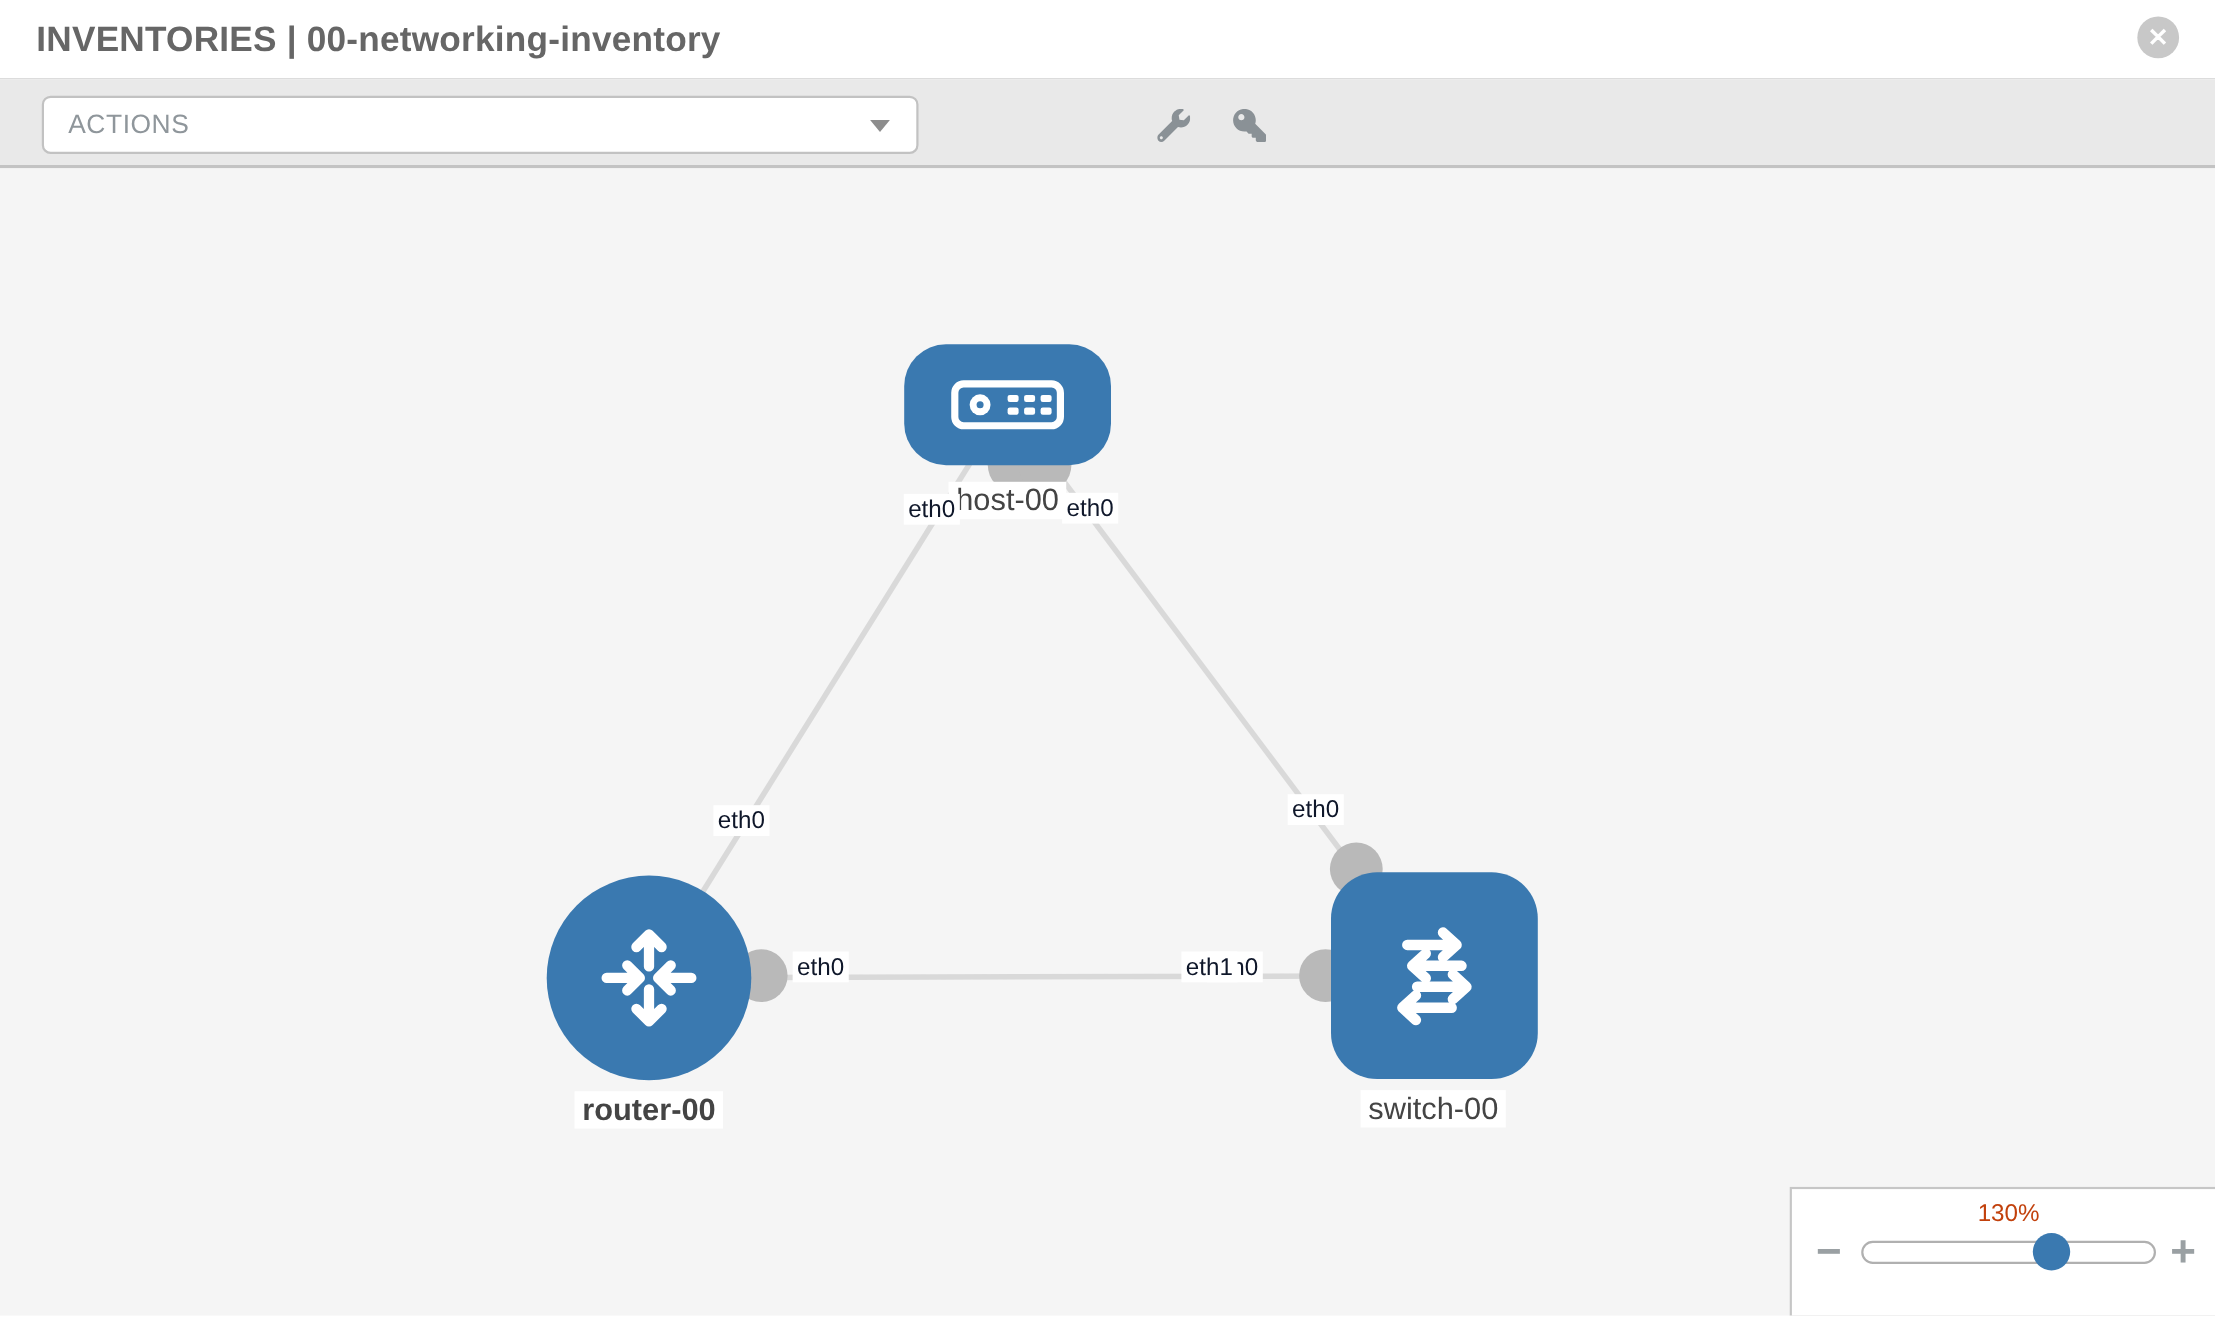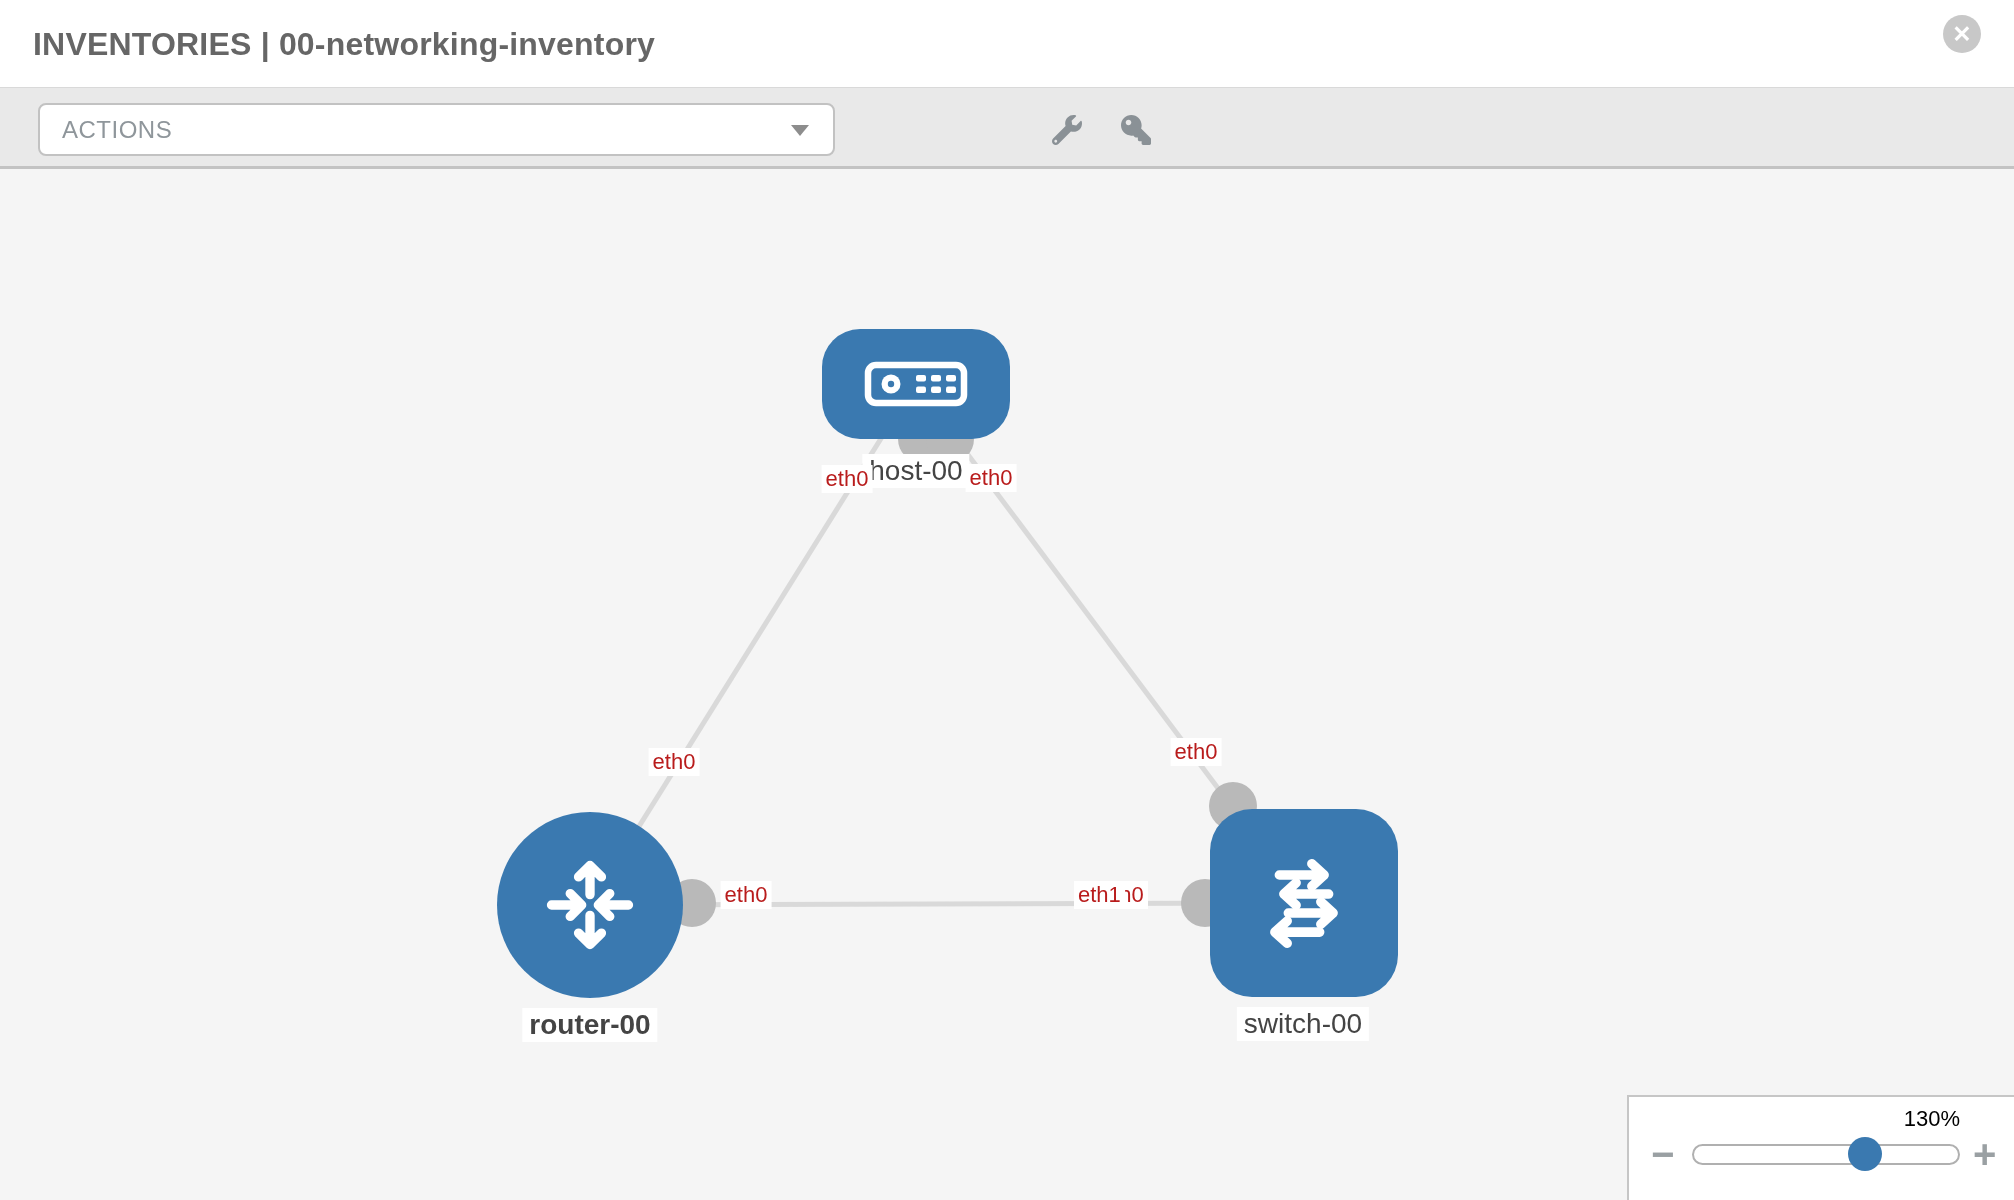--- a/index.html
+++ b/index.html
@@ -1,20 +1,20 @@
 <!DOCTYPE html>
 <html><head>
 <meta charset="utf-8">
 <style>
   * { box-sizing: border-box; margin: 0; padding: 0; }
   html,body { width: 2014px; height: 1200px; overflow: hidden;
     font-family: "Liberation Sans", sans-serif; background: #fff; }
 
   
-  .header { position: relative; height: 88px; background: #fff;
+  .header { position: relative; height: 72px; background: #fff;
     border-bottom: 1px solid #d9d9d9; }
   .page-title { position: absolute; left: 33px; top: 50%; transform: translateY(-50%);
     font-size: 32px; font-weight: bold; color: #666; letter-spacing: .2px; }
   .close-btn { position: absolute; left: 1943px; top: 15px; width: 38px; height: 38px;
     border-radius: 50%; background: #c8c8c8; border: none; cursor: pointer;
     display: flex; align-items: center; justify-content: center; }
   .close-btn span { color: #fff; font-size: 23px; font-weight: bold; line-height: 1; }
 
   
   .toolbar { position: relative; height: 81px; background: #e9e9e9;
@@ -46,36 +46,36 @@
   .node.router { left: 497px; top: 643px; width: 186px; height: 186px; border-radius: 50%; }
   .node.switch { left: 1210px; top: 640px; width: 188px; height: 188px; border-radius: 42px; }
   .node svg { stroke: #fff; fill: none; stroke-linecap: round; stroke-linejoin: round; }
 
   .nlabel { position: absolute; transform: translate(-50%,-50%); background: #fff;
     color: #444; font-size: 28px; padding: 1px 7px; white-space: nowrap; }
   .nlabel.host   { left: 916px;  top: 302px; }
   .nlabel.router { left: 590px;  top: 856px; font-weight: bold; }
   .nlabel.switch { left: 1303px; top: 855px; }
 
-  .ilabel { position: absolute; background: #fff; color: #b91c1c; font-size: 22px;
+  .ilabel { position: absolute; background: #fff; color: #0f172a; font-size: 22px;
     padding: 1px 4px; white-space: nowrap; }
   .ilabel.center { transform: translate(-50%,-50%); }
   .il-a-host   { left: 847px;  top: 310px; }
   .il-a-router { left: 674px;  top: 593px; }
   .il-b-host   { left: 991px;  top: 309px; }
   .il-b-switch { left: 1196px; top: 583px; }
   .il-c-router { left: 746px;  top: 726px; }
   .il-c-under  { left: 1097px; top: 712px; z-index: 4; }
   .il-c-over   { left: 1062px; top: 712px; z-index: 5; margin-left: 12px; }
 
   
   .zoom-panel { position: absolute; right: -2px; bottom: -2px; width: 389px; height: 119px;
     background: #fff; border: 2px solid #c6c6c6; z-index: 10; }
-  .zoom-value { text-align: right; width: 268px; position: absolute; left: 63px; top: 9px;
-    font-size: 22px; color: #000000; }
+  .zoom-value { text-align: center; width: 268px; position: absolute; left: 63px; top: 9px;
+    font-size: 22px; color: #c2410c; }
   .zoom-minus, .zoom-plus { position: absolute; top: 38px; border: none; background: none;
     color: #9aa0a3; font-size: 40px; font-weight: bold; line-height: 38px; cursor: pointer; }
   .zoom-minus { left: 22px; }
   .zoom-plus  { left: 344px; }
   .zoom-track { position: absolute; left: 63px; top: 47px; width: 268px; height: 21px;
     background: #fff; border: 2px solid #b0b0b0; border-radius: 11px; cursor: pointer; }
   .zoom-handle { position: absolute; left: 219px; top: 40px; width: 34px; height: 34px;
     border-radius: 50%; background: #3a79b0; cursor: grab; }
 </style>
 </head>

